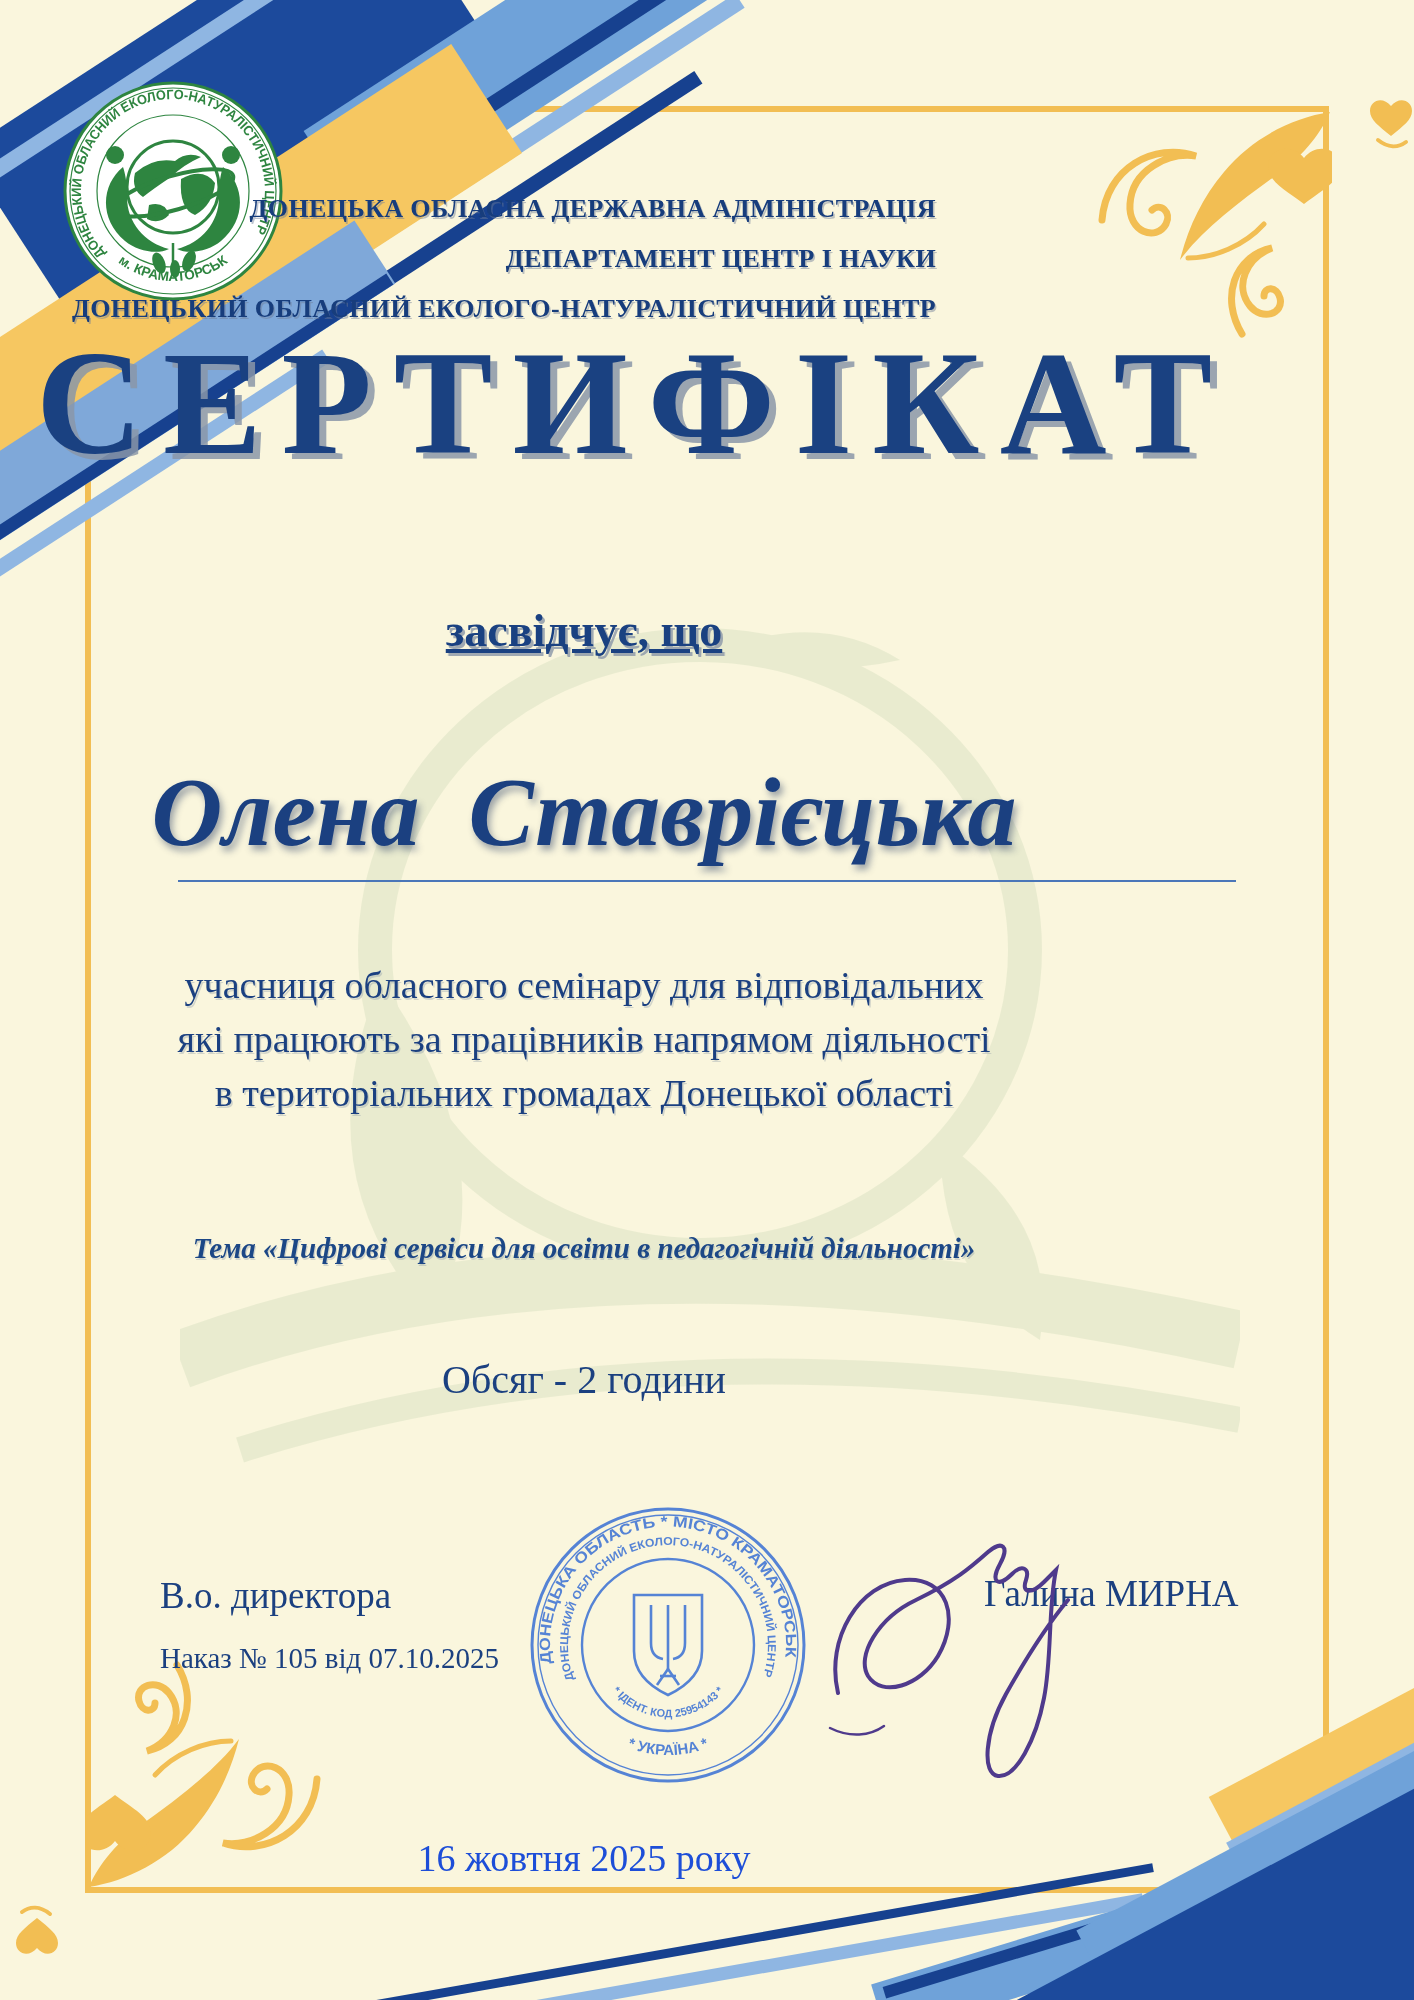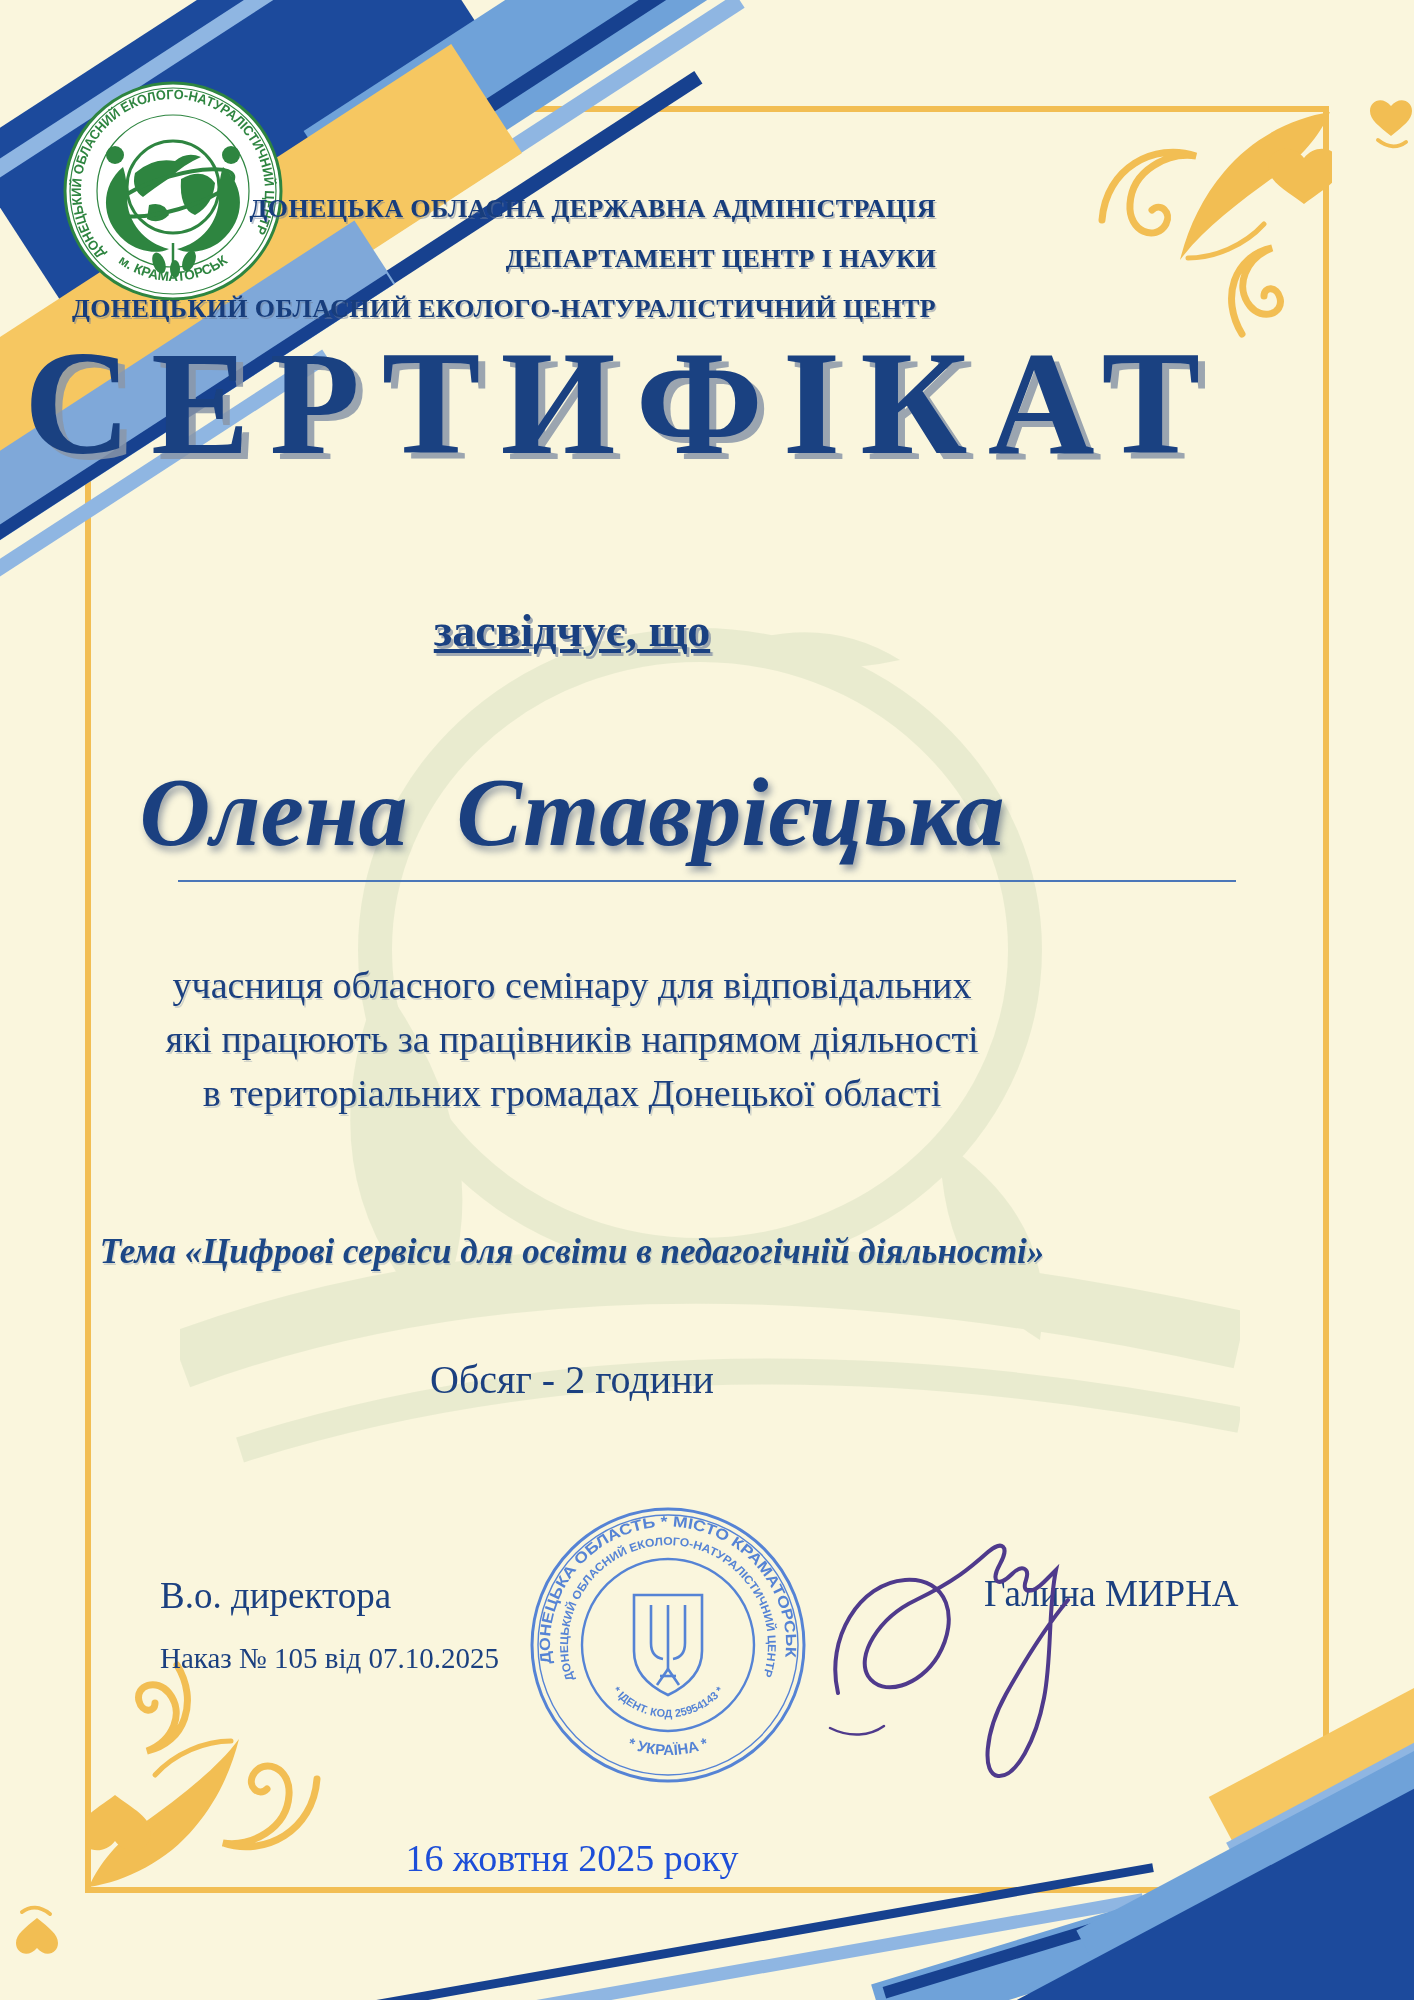--- a/index.html
+++ b/index.html
@@ -1,39 +1,39 @@
 <!DOCTYPE html>
 <html><head>
 <meta charset="utf-8">
 <style>
   html,body{margin:0;padding:0;background:#e8e4d0;}
   .page{position:relative;width:1414px;height:2000px;overflow:hidden;background:#FAF6DD;
         font-family:"Liberation Serif","DejaVu Serif",serif;}
   .abs{position:absolute;}
   .d{position:absolute;}
-  .center-text{position:absolute;left:4px;width:1136px;text-align:center;}
+  .center-text{position:absolute;left:16px;width:1136px;text-align:center;}
 
   .gold-frame{position:absolute;left:85px;top:106px;width:1244px;height:1787px;
               border:6px solid #F2BE53;box-sizing:border-box;}
 
   .org-header{position:absolute;top:184px;right:478px;text-align:right;color:#173D7C;
               font-weight:bold;font-size:26px;line-height:50px;letter-spacing:.4px;
               text-shadow:1.5px 1.5px 0 rgba(110,125,150,.45);}
 
   .title{top:318px;font-size:148px;font-weight:bold;letter-spacing:20px;text-indent:20px;
          color:#1A4181;text-shadow:7px 6px 0 rgba(138,150,168,.85);}
   .subtitle{top:604px;font-size:46px;font-weight:bold;color:#1A4181;
             text-shadow:2.5px 3px 0 rgba(138,150,168,.8);text-decoration:underline;}
   .recipient{top:756px;font-size:98px;font-weight:bold;font-style:italic;color:#1B4080;
              white-space:pre;text-shadow:3px 5px 7px rgba(40,60,100,.45);}
   .name-underline{position:absolute;top:880px;left:178px;width:1058px;height:2px;background:#4A76B8;}
 
   .body-text{top:958px;font-size:38px;line-height:54px;color:#1B4080;
              text-shadow:1.5px 2px 0 rgba(120,135,160,.3);}
-  .theme{top:1232px;font-size:35px;font-weight:bold;font-style:italic;color:#1C4786;
+  .theme{top:1232px;font-size:29px;font-weight:bold;font-style:italic;color:#1C4786;
          text-shadow:1px 1.5px 0 rgba(120,135,160,.3);text-align:center;}
   .duration{top:1356px;font-size:40px;color:#1B4080;}
 
   .position-label{position:absolute;left:160px;top:1574px;font-size:37px;color:#1B4080;}
   .order-label{position:absolute;left:160px;top:1642px;font-size:29px;color:#1B4080;}
   .signatory-name{position:absolute;left:984px;top:1572px;font-size:37px;color:#1B4080;}
   .date{top:1836px;font-size:38px;color:#1d4ed8;}
 
   .stamp-svg{position:absolute;left:528px;top:1505px;opacity:.88;}
   .stamp-txt{font-family:"Liberation Sans","DejaVu Sans",sans-serif;font-weight:bold;fill:#3F74D4;}

